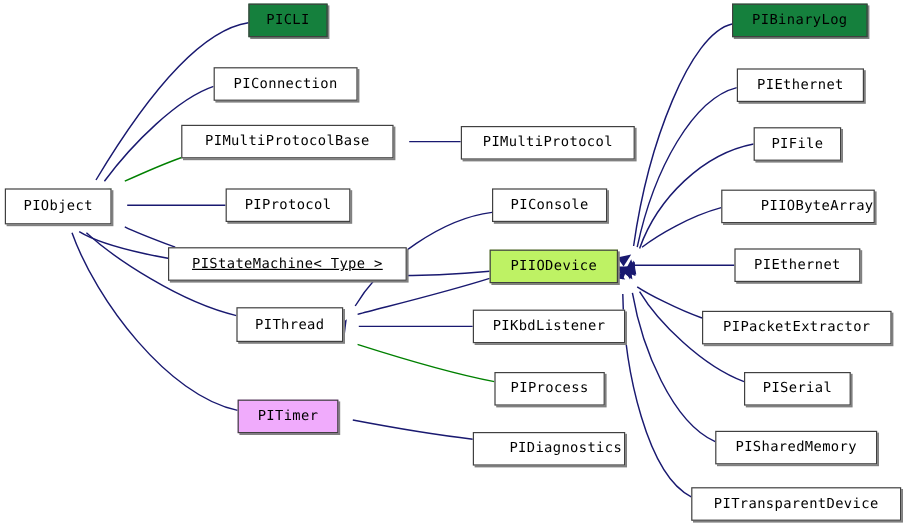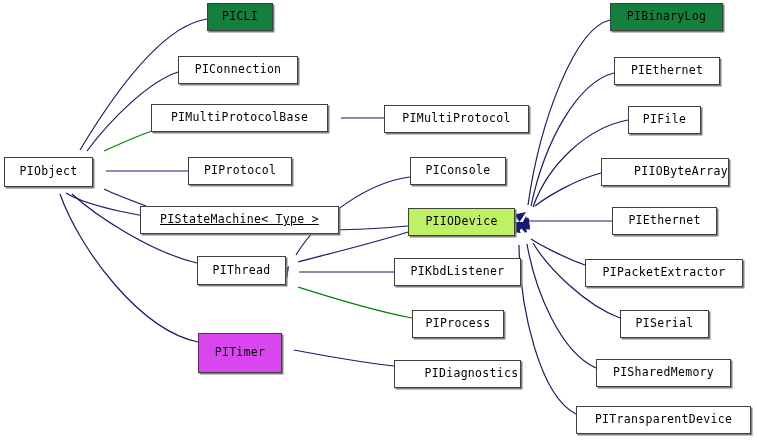--- a/index.html
+++ b/index.html
@@ -116,21 +116,21 @@
       </div>
       <div class="node-box" style="left: 188px; top: 157px; width: 104px; height: 28px; border-color: rgb(64, 64, 64); background: rgb(255, 255, 255);">
         <span class="node-label" style="color: rgb(0, 0, 0);">PIProtocol</span>
       </div>
       <div class="node-box" style="left: 140px; top: 206px; width: 199px; height: 28px; border-color: rgb(64, 64, 64); background: rgb(255, 255, 255);">
         <span class="node-label" style="color: rgb(0, 0, 0); text-decoration: underline;">PIStateMachine&lt; Type &gt;</span>
       </div>
       <div class="node-box" style="left: 197px; top: 256px; width: 89px; height: 29px; border-color: rgb(64, 64, 64); background: rgb(255, 255, 255);">
         <span class="node-label" style="color: rgb(0, 0, 0);">PIThread</span>
       </div>
-      <div class="node-box" style="left: 198px; top: 333px; width: 84px; height: 40px; border-color: rgb(64, 64, 64); background: #d946ef;">
+      <div class="node-box" style="left: 198px; top: 333px; width: 84px; height: 28px; border-color: rgb(64, 64, 64); background: #f0abfc;">
         <span class="node-label" style="color: rgb(0, 0, 0);">PITimer</span>
       </div>
       <div class="node-box" style="left: 384px; top: 105px; width: 145px; height: 28px; border-color: rgb(64, 64, 64); background: rgb(255, 255, 255);">
         <span class="node-label" style="color: rgb(0, 0, 0);">PIMultiProtocol</span>
       </div>
       <div class="node-box" style="left: 410px; top: 157px; width: 96px; height: 28px; border-color: rgb(64, 64, 64); background: rgb(255, 255, 255);">
         <span class="node-label" style="color: rgb(0, 0, 0);">PIConsole</span>
       </div>
       <div class="node-box" style="left: 408px; top: 208px; width: 107px; height: 28px; border-color: rgb(64, 64, 64); background: #bef264;">
         <span class="node-label" style="color: rgb(0, 0, 0);">PIIODevice</span>

